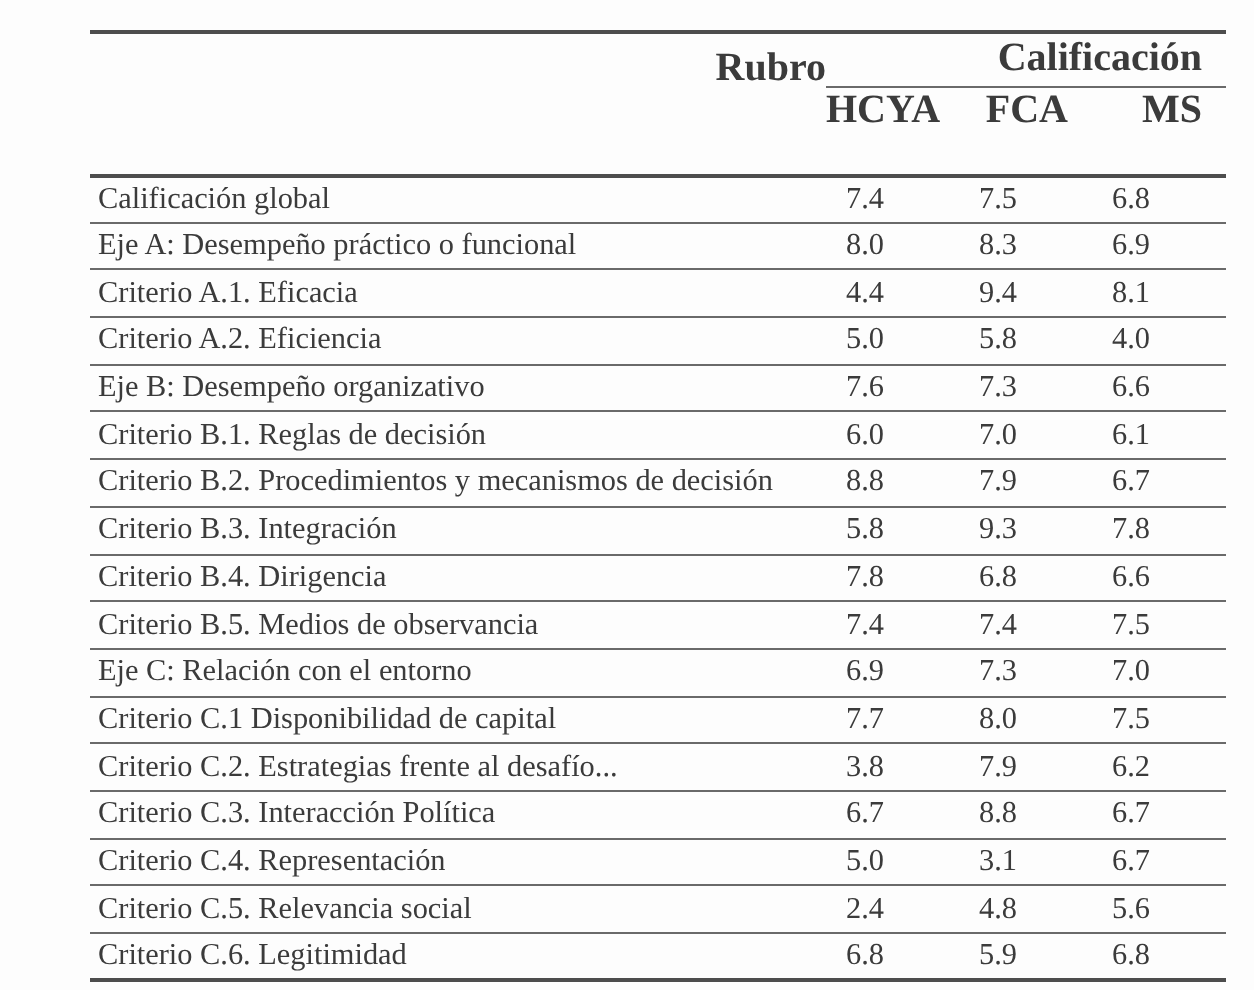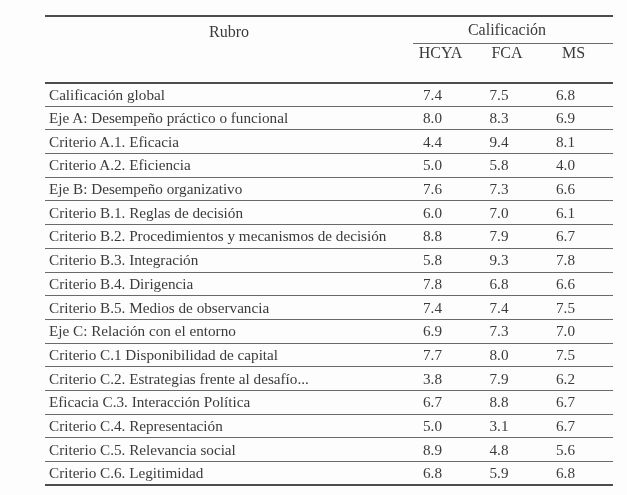--- a/index.html
+++ b/index.html
@@ -23,23 +23,23 @@
     width: 568px;
     border-collapse: collapse;
     table-layout: fixed;
   }
   col.c-label { width: 368px; }
   col.c-v1 { width: 67px; }
   col.c-v2 { width: 66px; }
   col.c-v3 { width: 67px; }
 
   thead th {
-    font-weight: normal;
-    font-size: 16px;
-    text-align: center;
+    font-weight: bold;
+    font-size: 20px;
+    text-align: right;
     white-space: nowrap;
   }
   th.rubro {
     vertical-align: top;
     padding-top: 6px;
     border-top: 2px solid var(--rule-strong);
     border-bottom: 2px solid var(--rule-strong);
   }
   th.grupo {
     height: 27px;
@@ -163,34 +163,34 @@
           <td class="num">8.0</td>
           <td class="num">7.5</td>
         </tr>
         <tr>
           <td class="label">Criterio C.2. Estrategias frente al desafío...</td>
           <td class="num">3.8</td>
           <td class="num">7.9</td>
           <td class="num">6.2</td>
         </tr>
         <tr>
-          <td class="label">Eficacia C.3. Interacción Política</td>
+          <td class="label">Criterio C.3. Interacción Política</td>
           <td class="num">6.7</td>
           <td class="num">8.8</td>
           <td class="num">6.7</td>
         </tr>
         <tr>
           <td class="label">Criterio C.4. Representación</td>
           <td class="num">5.0</td>
           <td class="num">3.1</td>
           <td class="num">6.7</td>
         </tr>
         <tr>
           <td class="label">Criterio C.5. Relevancia social</td>
-          <td class="num">8.9</td>
+          <td class="num">2.4</td>
           <td class="num">4.8</td>
           <td class="num">5.6</td>
         </tr>
         <tr>
           <td class="label">Criterio C.6. Legitimidad</td>
           <td class="num">6.8</td>
           <td class="num">5.9</td>
           <td class="num">6.8</td>
         </tr>
       </tbody>

